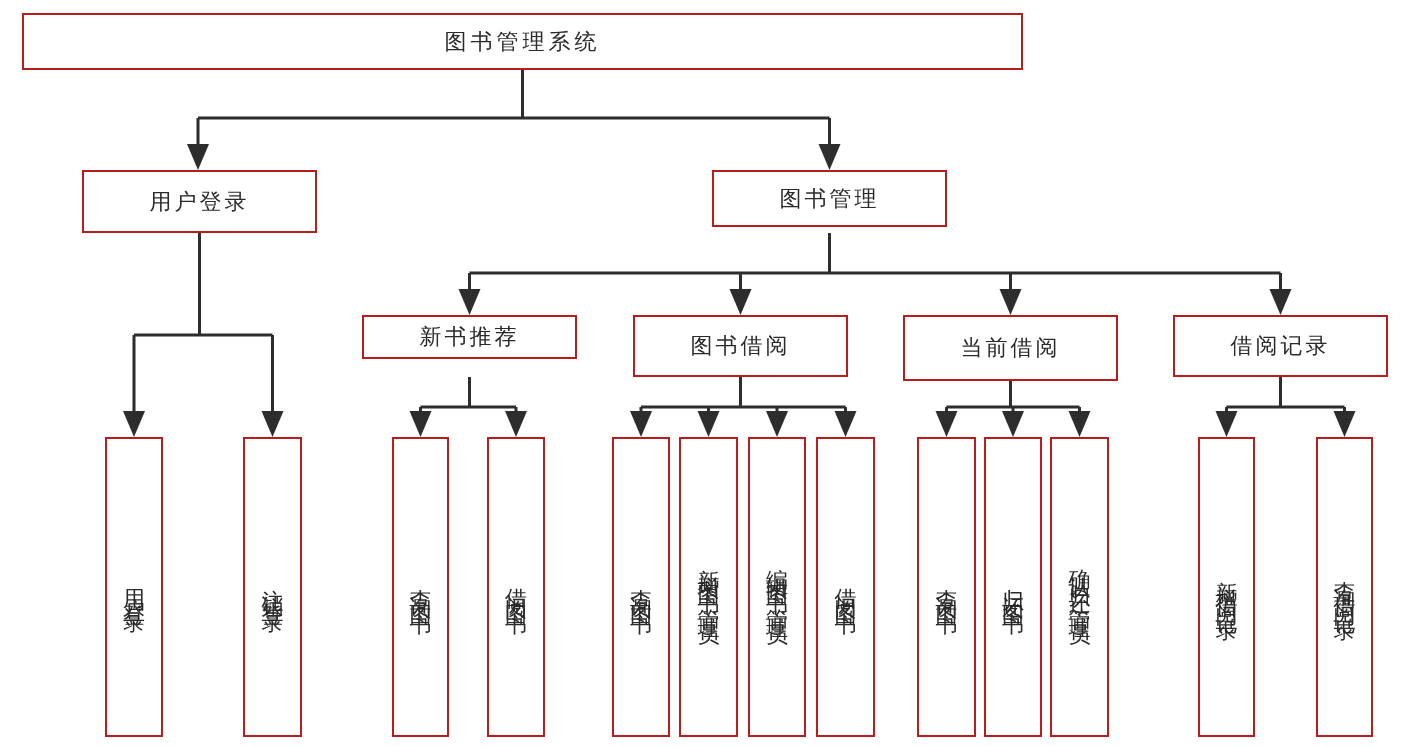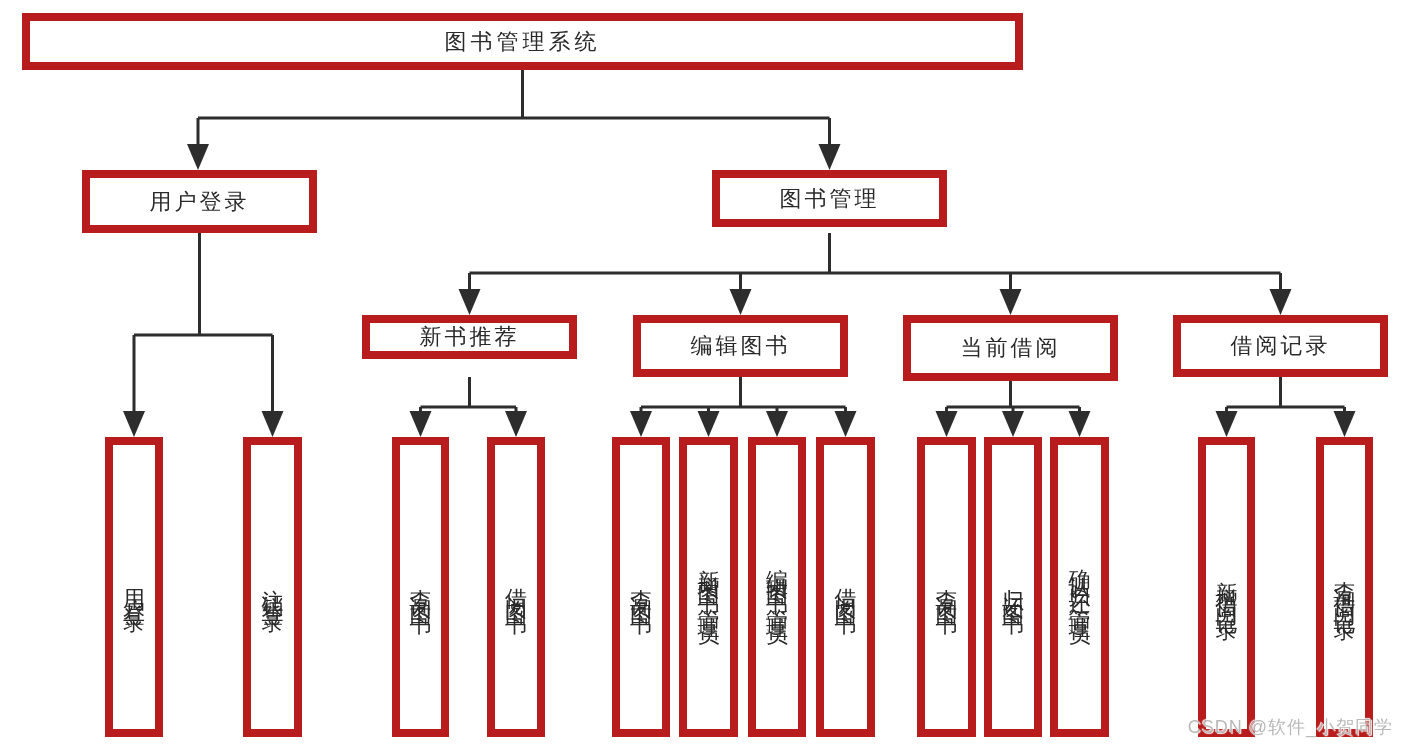--- a/index.html
+++ b/index.html
@@ -8,21 +8,21 @@
     width:1405px;height:747px;
     background:#ffffff;
     font-family:"Liberation Sans", sans-serif;
     color:#2a2a2a;
     overflow:hidden;
   }
   .connectors{position:absolute;left:0;top:0;width:1405px;height:747px;}
   .node{
     position:absolute;
     box-sizing:border-box;
-    border:8px solid #b91c1c;
+    border:2px solid #b91c1c;
     background:#ffffff;
     display:flex;
     align-items:center;
     justify-content:center;
     font-size:22px;
     letter-spacing:3px;
     white-space:nowrap;
     z-index:1;
   }
   .node.title{letter-spacing:4px;}
@@ -80,21 +80,21 @@
       <polygon points="1333.5,411 1355.5,411 1344.5,437"></polygon>
     </g>
   </svg>
 
   <div class="node title" style="left:22px;top:13px;width:1001px;height:57px">图书管理系统</div>
 
   <div class="node" style="left:82px;top:170px;width:235px;height:63px">用户登录</div>
   <div class="node" style="left:712px;top:170px;width:235px;height:57px">图书管理</div>
 
   <div class="node" style="left:362px;top:315px;width:215px;height:44px">新书推荐</div>
-  <div class="node" style="left:633px;top:315px;width:215px;height:62px">编辑图书</div>
+  <div class="node" style="left:633px;top:315px;width:215px;height:62px">图书借阅</div>
   <div class="node" style="left:903px;top:315px;width:215px;height:66px">当前借阅</div>
   <div class="node" style="left:1173px;top:315px;width:215px;height:62px">借阅记录</div>
 
   <div class="node v" style="left:105px;top:437px;width:58px;height:300px">用户登录</div>
   <div class="node v" style="left:243px;top:437px;width:59px;height:300px">注销登录</div>
 
   <div class="node v" style="left:392px;top:437px;width:57px;height:300px">查询图书</div>
   <div class="node v" style="left:487px;top:437px;width:58px;height:300px">借阅图书</div>
 
   <div class="node v" style="left:612px;top:437px;width:58px;height:300px">查询图书</div>
@@ -102,15 +102,14 @@
   <div class="node v" style="left:748px;top:437px;width:58px;height:300px">编辑图书（管理员）</div>
   <div class="node v" style="left:816px;top:437px;width:59px;height:300px">借阅图书</div>
 
   <div class="node v" style="left:917px;top:437px;width:59px;height:300px">查询图书</div>
   <div class="node v" style="left:984px;top:437px;width:58px;height:300px">归还图书</div>
   <div class="node v" style="left:1050px;top:437px;width:59px;height:300px">确认归还（管理员）</div>
 
   <div class="node v" style="left:1198px;top:437px;width:57px;height:300px">新增借阅记录</div>
   <div class="node v" style="left:1316px;top:437px;width:57px;height:300px">查询借阅记录</div>
 
-  <div class="watermark">CSDN @软件_小贺同学</div>
 
 </div>
 
 </body></html>

